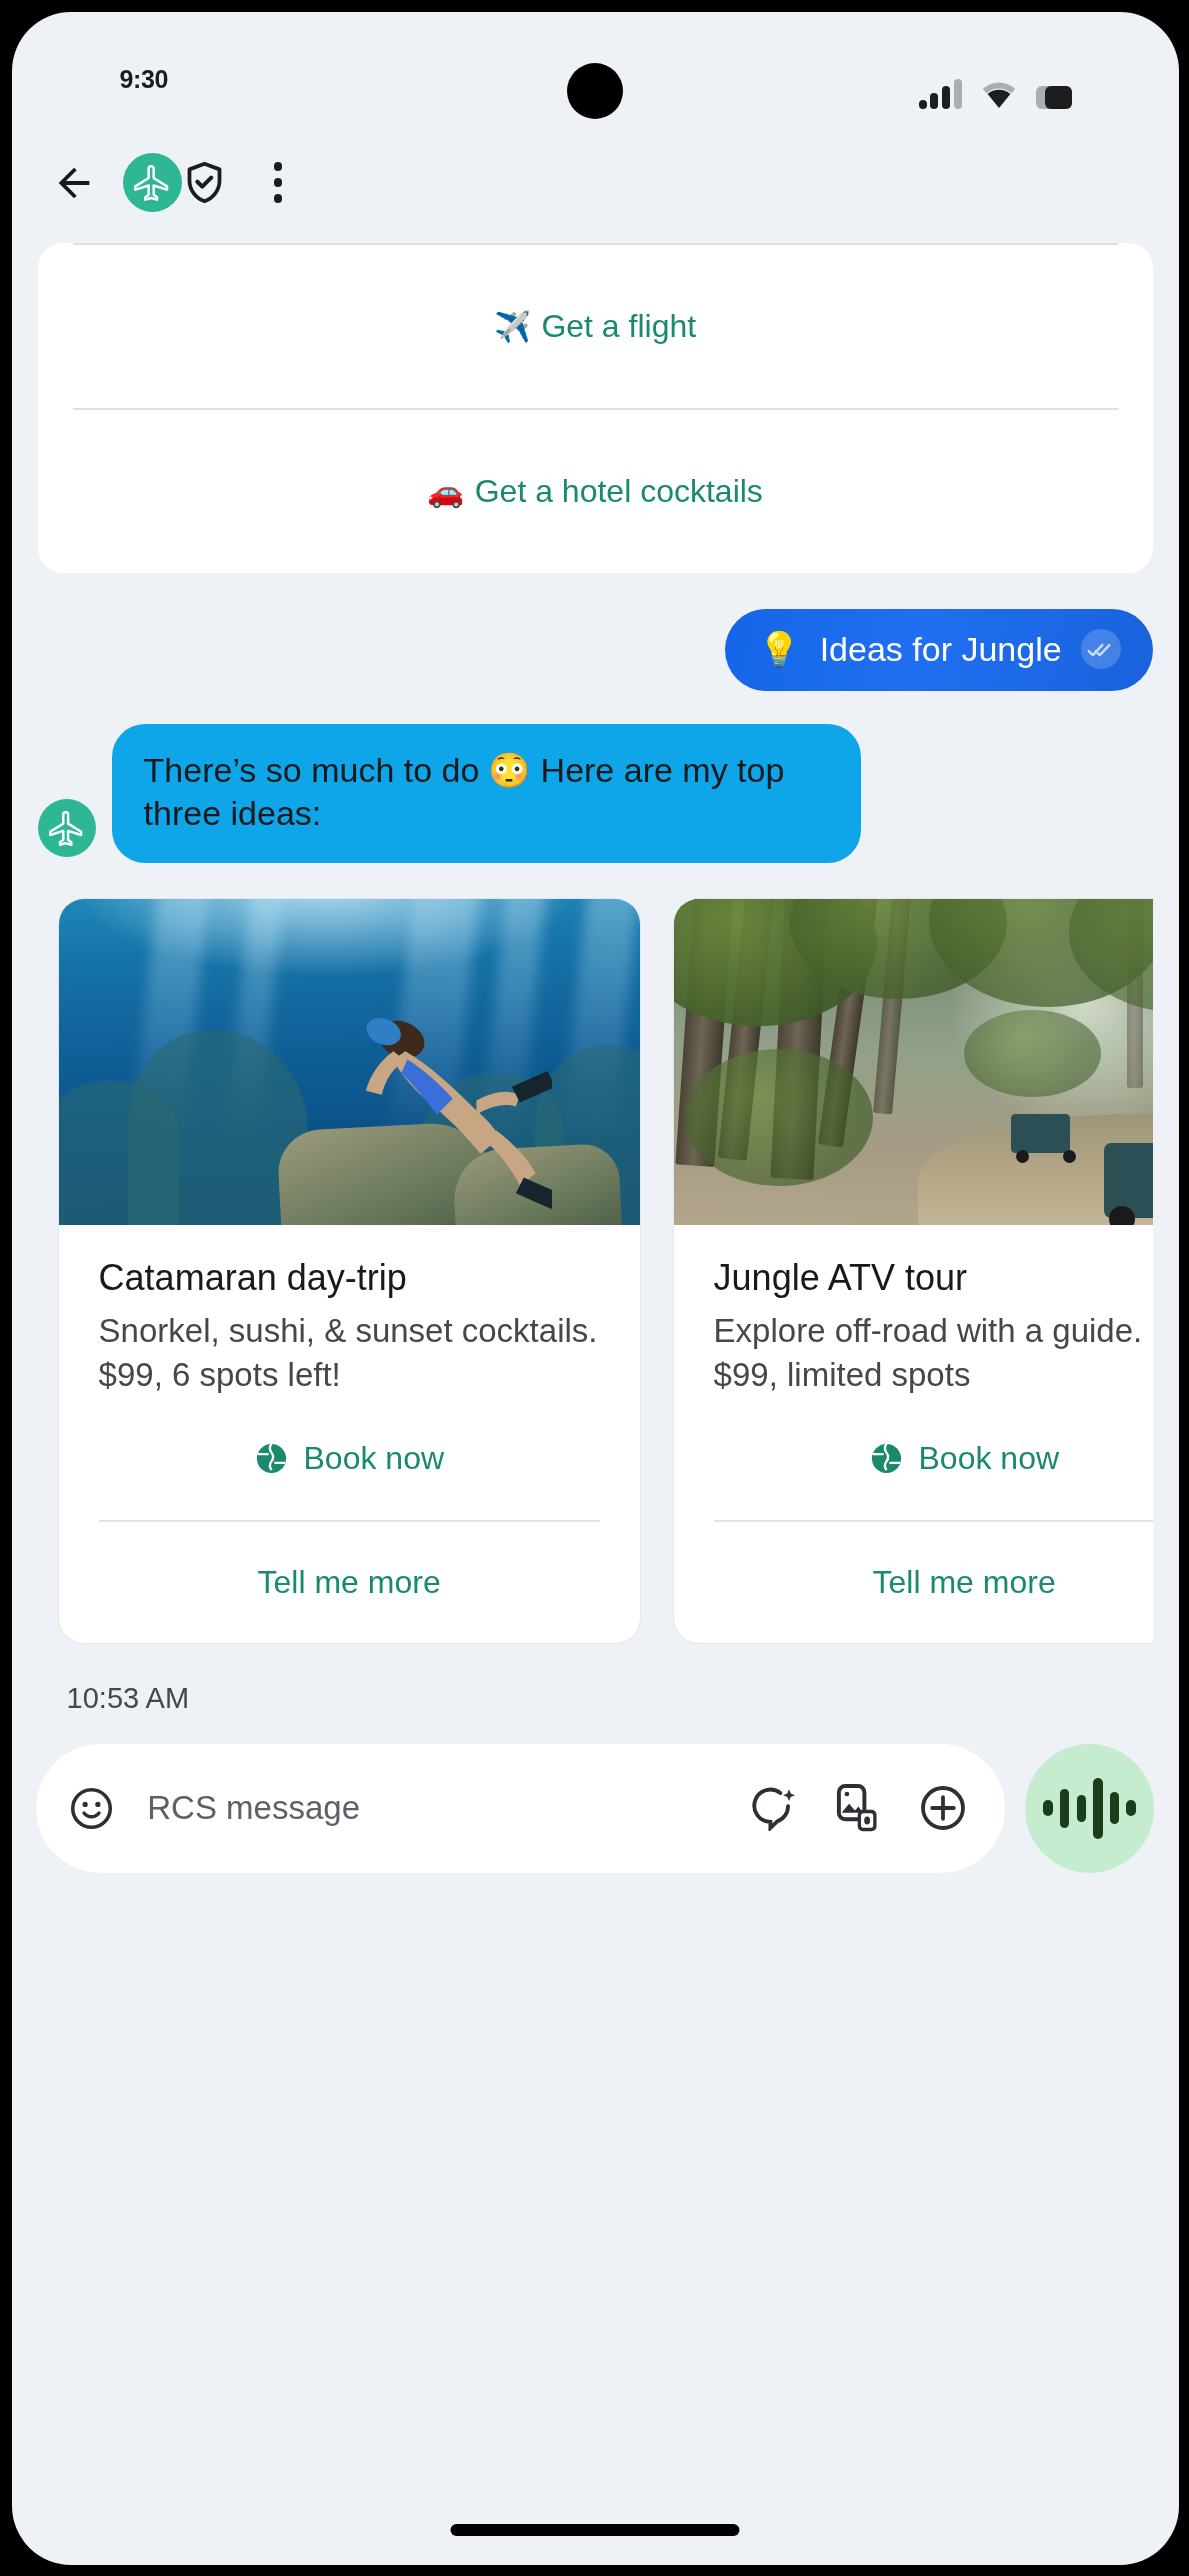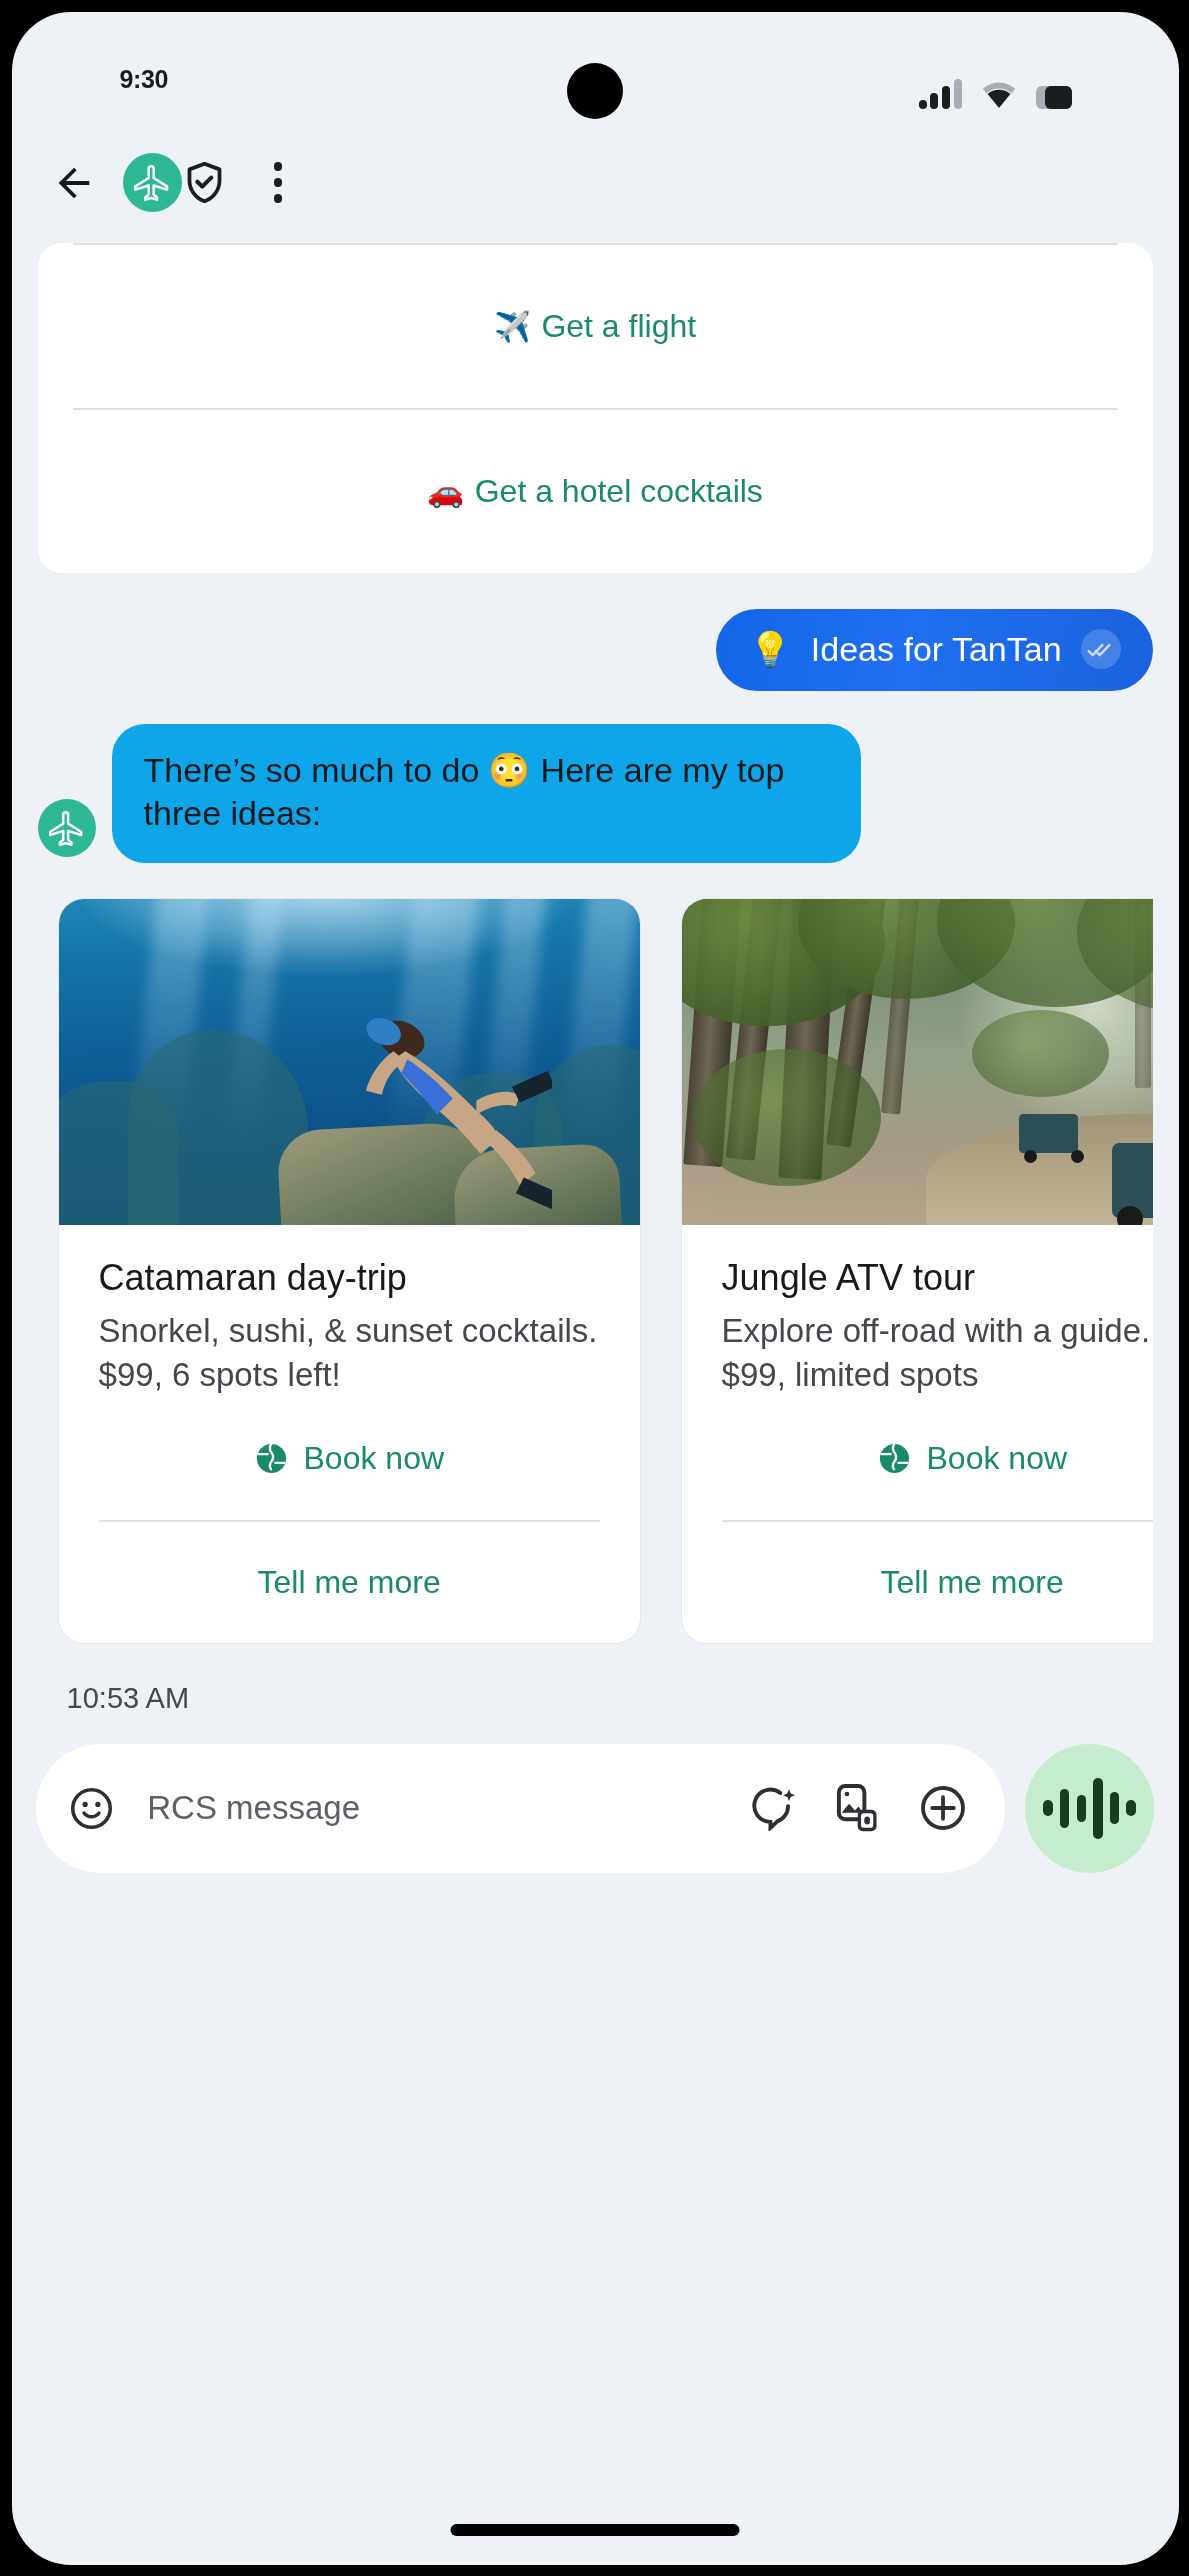--- a/index.html
+++ b/index.html
@@ -164,21 +164,21 @@
     padding: 24.5px 30px 27.4px 32px;
     font-size: 34px;
     line-height: 1.28;
     color: #17191c;
     max-width: 749px;
   }
 
   
   .carousel {
     display: flex;
-    gap: 40px;
+    gap: 32px;
     margin-top: 35px;
     padding-left: 20px;
     overflow: hidden;
   }
   .rcard {
     flex: 0 0 auto;
     width: 583px;
     background: #ffffff;
     border: 1.4px solid #e2e5ea;
     border-radius: 26px;
@@ -359,21 +359,21 @@
         </div>
         <div class="sugg-row">
           <span class="em">🚗</span>
           <span>Get a hotel cocktails</span>
         </div>
       </div>
 
       <div class="row-right">
         <div class="bubble-out">
           <span>💡</span>
-          <span class="lbl">Ideas for TanTan</span>
+          <span class="lbl">Ideas for Jungle</span>
           <span class="readmark">
             <svg width="27.4" height="27.4" viewBox="0 0 24 24">
               <path d="M1.5 13.2l3.6 3.6L13.4 8" fill="none" stroke="#c9dcfb" stroke-width="2.1" stroke-linecap="round" stroke-linejoin="round"></path>
               <path d="M7.6 13.2l3.6 3.6L19.5 8" fill="none" stroke="#c9dcfb" stroke-width="2.1" stroke-linecap="round" stroke-linejoin="round"></path>
             </svg>
           </span>
         </div>
       </div>
 
       <div class="row-left">

